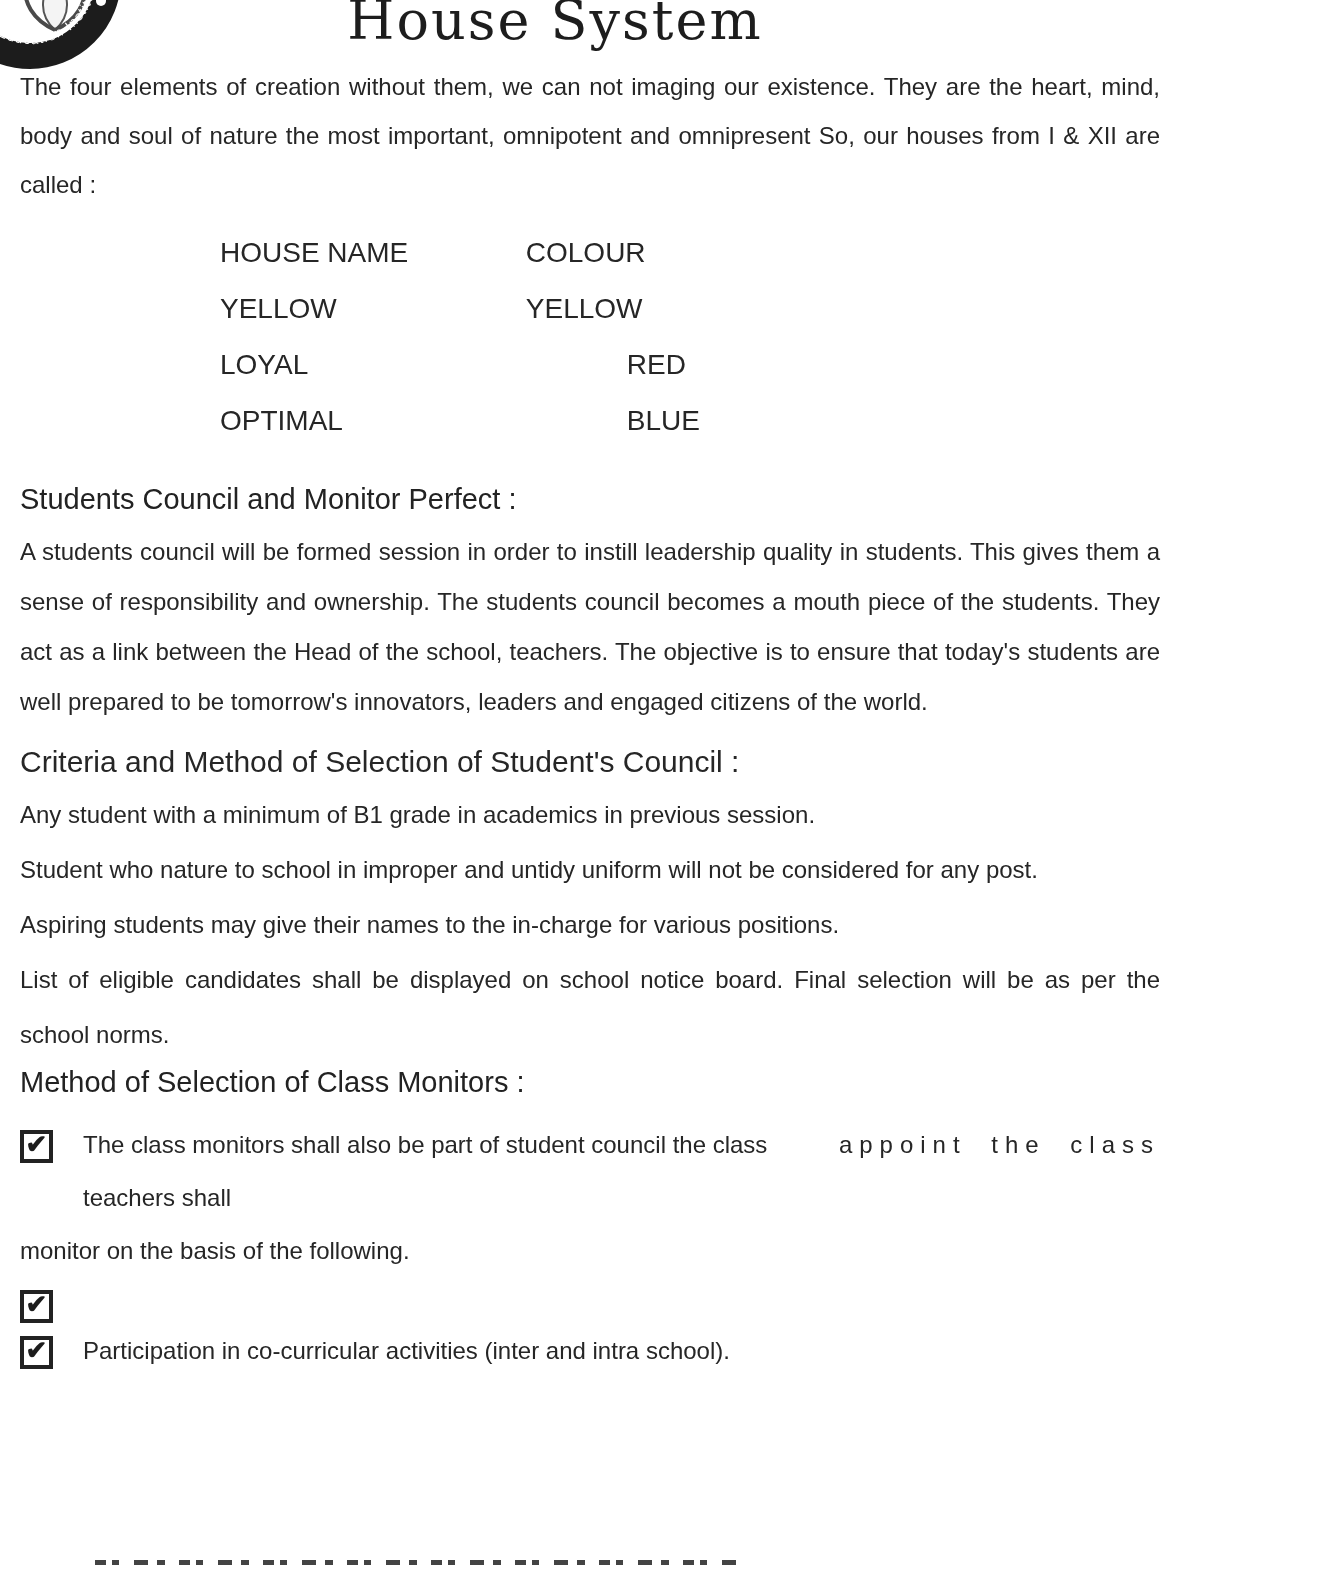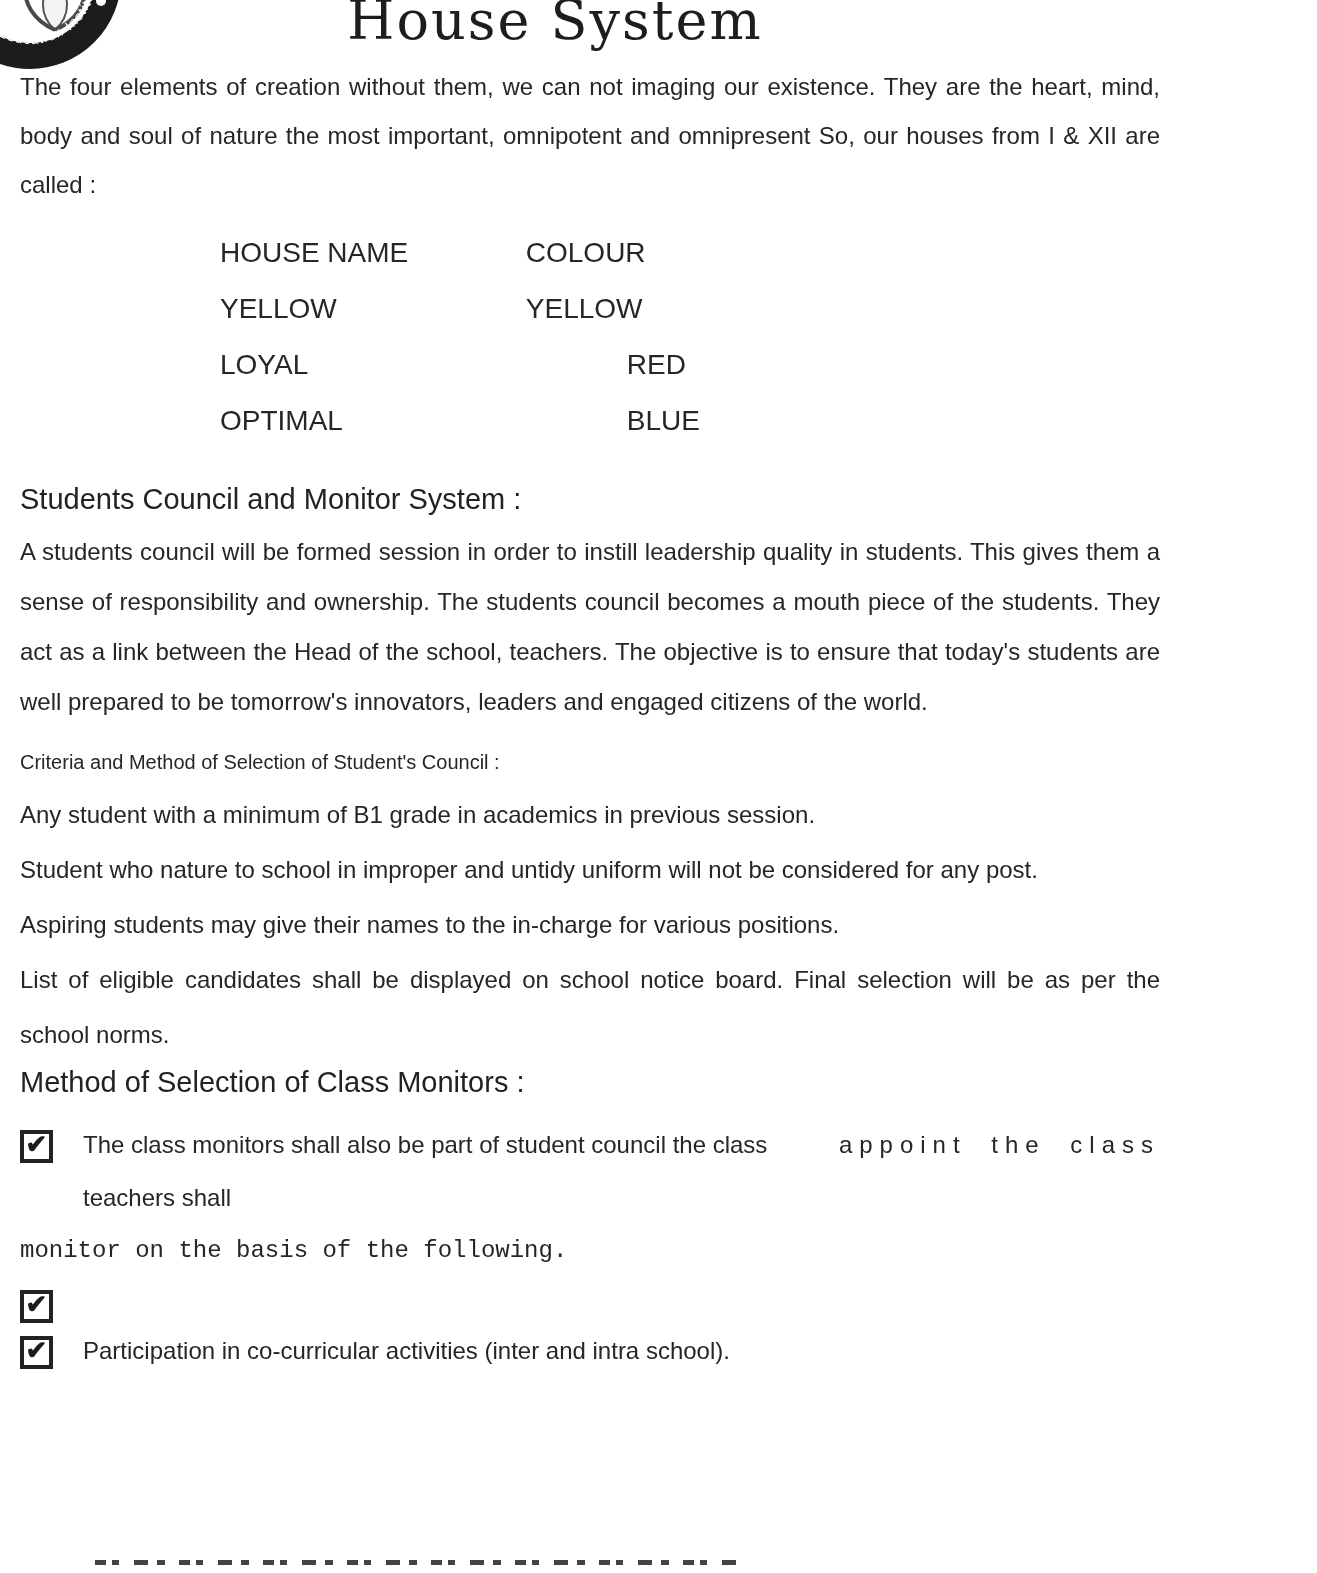--- a/index.html
+++ b/index.html
@@ -57,21 +57,21 @@
   .monitors-heading{}
   
   .council-body{
     margin:8px 0 0 0;
     font-size:24px;
     line-height:50px;
     text-align:justify;
   }
   .criteria-heading{
     margin:10px 0 0 0;
-    font-size:20px;
+    font-size:30px;
     line-height:50px;
   }
   .criteria-item{
     margin:0;
     font-size:24px;
     line-height:55px;
     text-align:justify;
   }
   
   .check-item{
@@ -100,21 +100,21 @@
   .first-item{display:block;margin-top:16px;font-size:24px;line-height:53px;}
   .ci-line1{display:flex;align-items:flex-start;}
   .ci-text{margin-right:20px;}
   .ci-spaced{
     margin-left:auto;
     letter-spacing:7px;
     word-spacing:11px;
     white-space:nowrap;
     text-align:right;
   }
-  .ci-line2{line-height:53px;font-family:Liberation Mono, monospace;}
+  .ci-line2{line-height:53px;}
   
   .bottom-cut{
     position:absolute;
     left:95px;bottom:0;
     width:645px;height:5px;
     background:repeating-linear-gradient(90deg,
       #222 0 11px, transparent 11px 17px,
       #222 17px 24px, transparent 24px 39px,
       #222 39px 53px, transparent 53px 62px,
       #222 62px 70px, transparent 70px 84px);
@@ -159,21 +159,21 @@
     <div class="ht-row indent">
       <span class="ht-name">LOYAL</span>
       <span class="ht-colour">RED</span>
     </div>
     <div class="ht-row indent">
       <span class="ht-name">OPTIMAL</span>
       <span class="ht-colour">BLUE</span>
     </div>
   </div>
 
-  <h2 class="section-heading council-heading">Students Council and Monitor System :</h2>
+  <h2 class="section-heading council-heading">Students Council and Monitor Perfect :</h2>
   <p class="council-body">A students council will be formed session in order to instill leadership quality in students. This gives them a sense of responsibility and ownership. The students council becomes a mouth piece of the students. They act as a link between the Head of the school, teachers. The objective is to ensure that today's students are well prepared to be tomorrow's innovators, leaders and engaged citizens of the world.</p>
   <p class="criteria-heading">Criteria and Method of Selection of Student's Council :</p>
   <p class="criteria-item">Any student with a minimum of B1 grade in academics in previous session.</p>
   <p class="criteria-item">Student who nature to school in improper and untidy uniform will not be considered for any post.</p>
   <p class="criteria-item">Aspiring students may give their names to the in-charge for various positions.</p>
   <p class="criteria-item">List of eligible candidates shall be displayed on school notice board. Final selection will be as per the school norms.</p>
 
   <h2 class="section-heading monitors-heading">Method of Selection of Class Monitors :</h2>
 
   <div class="first-item">

